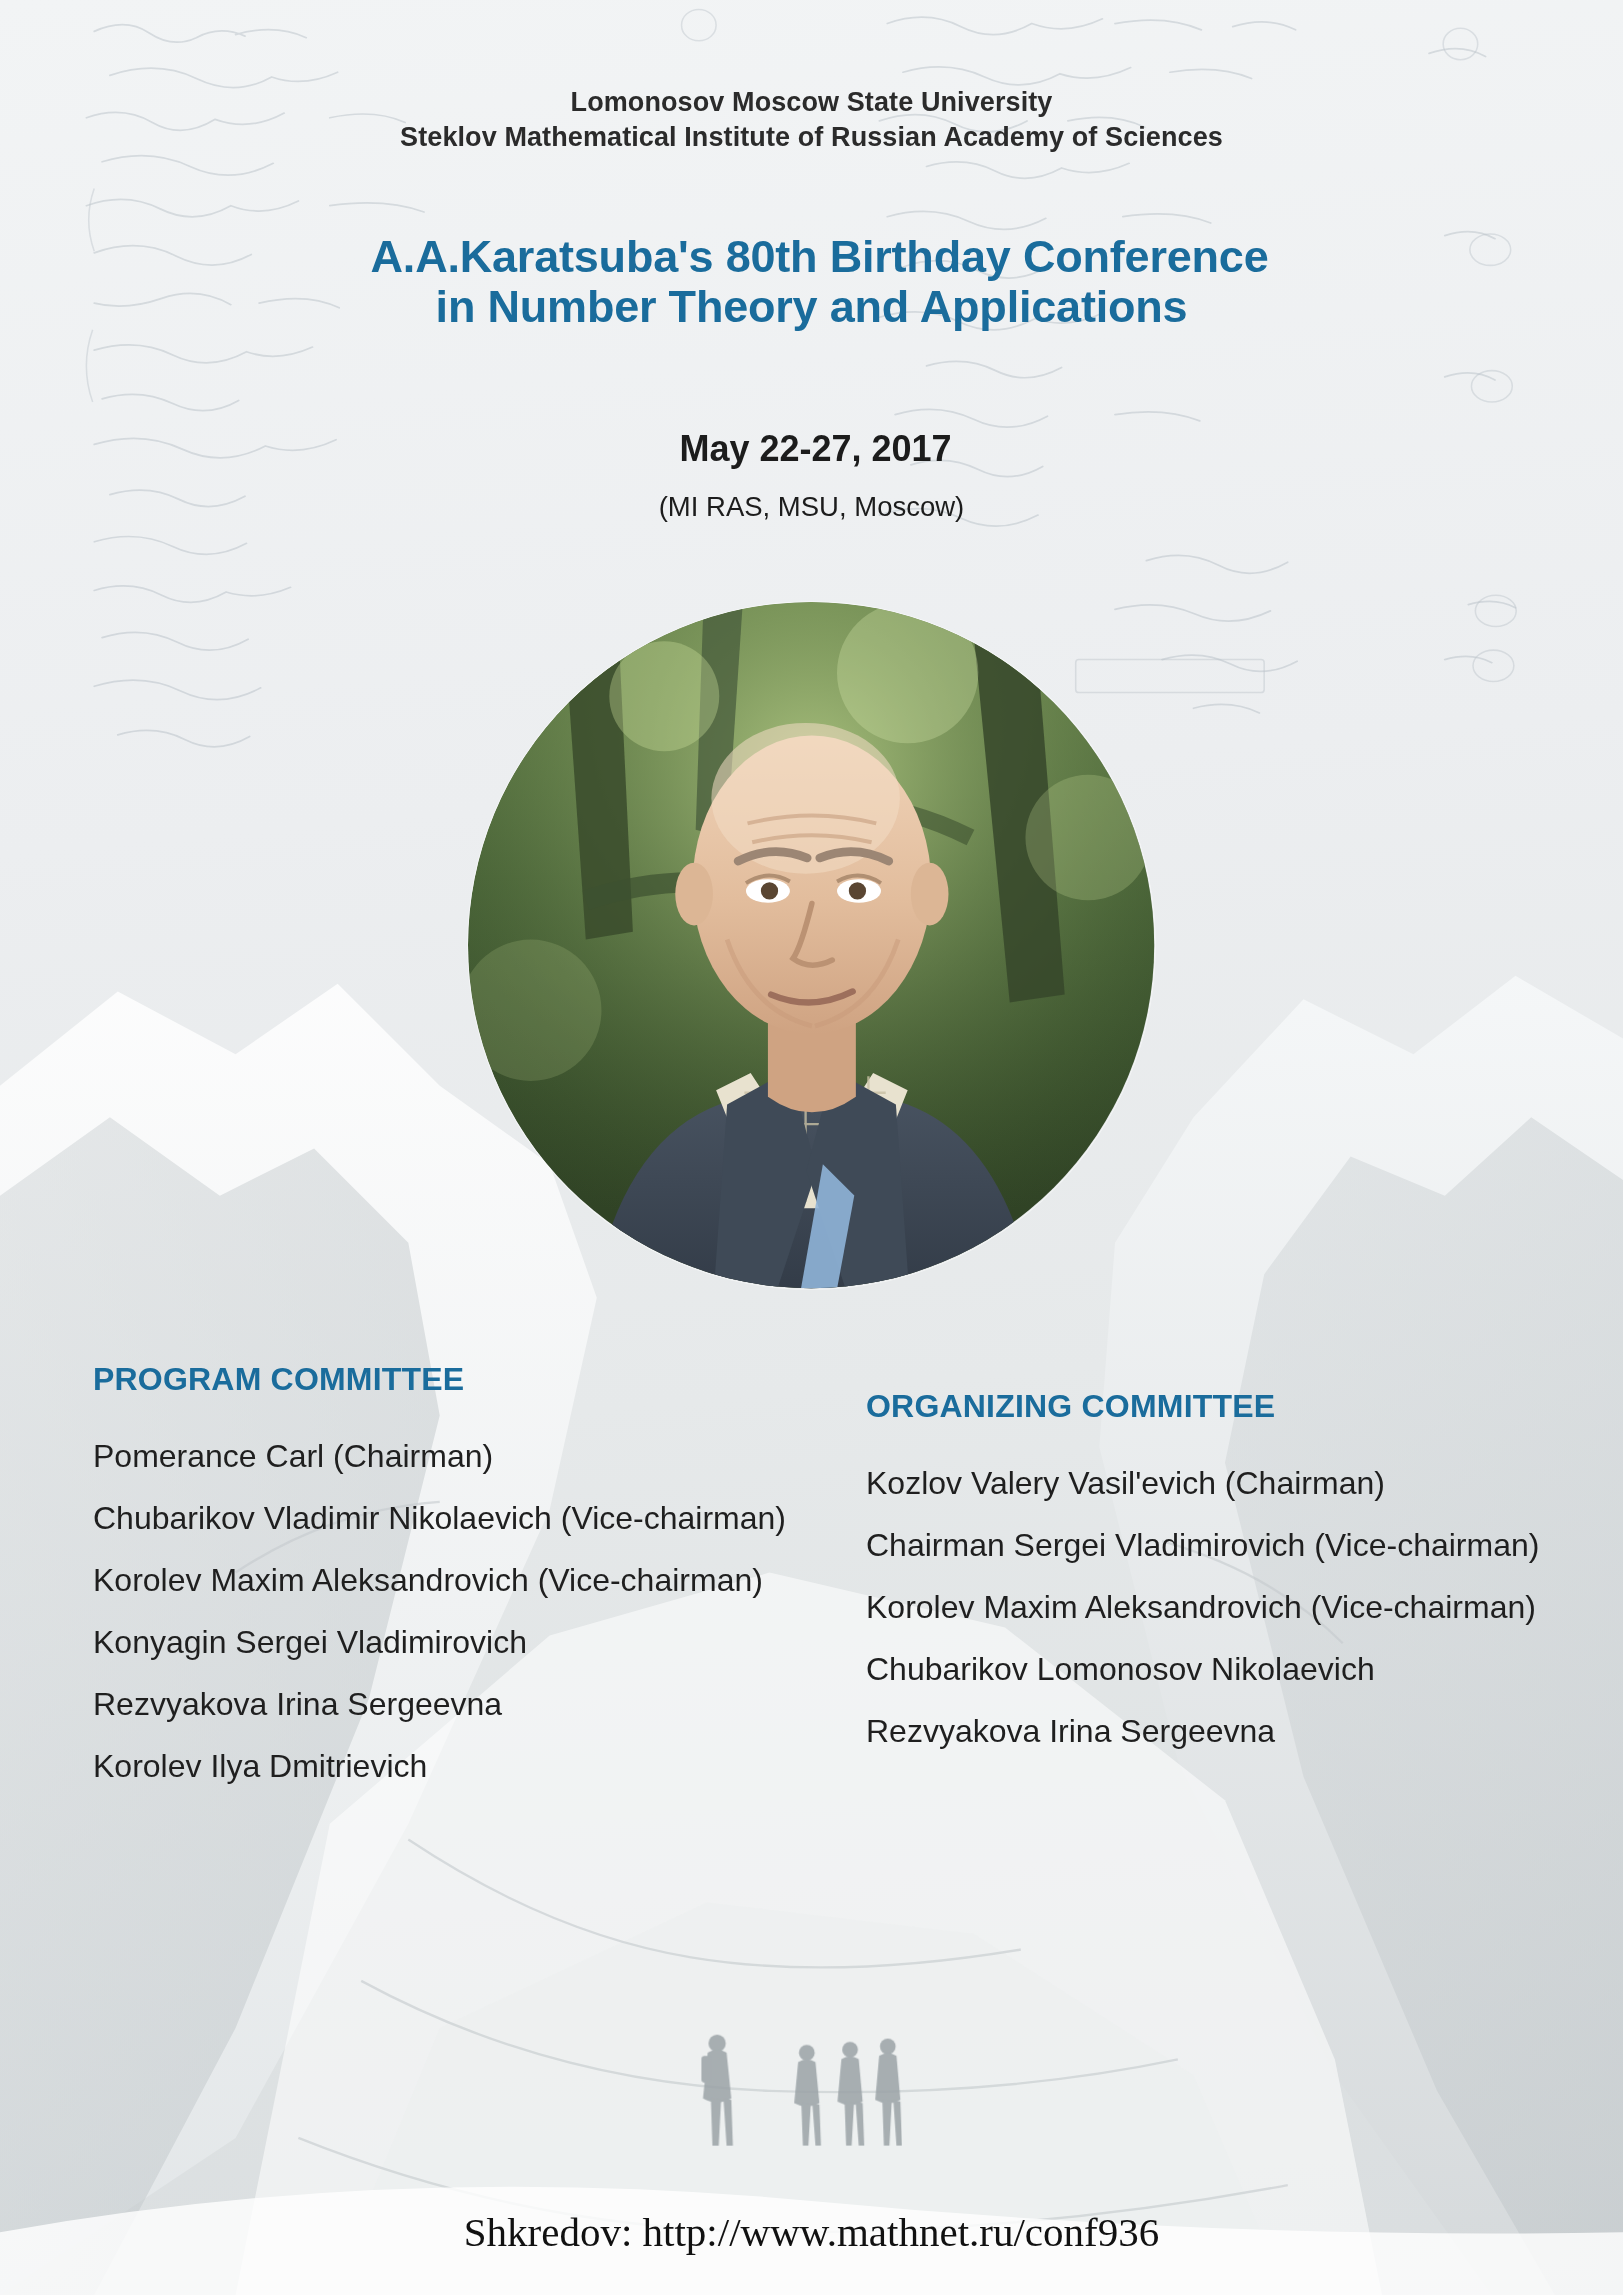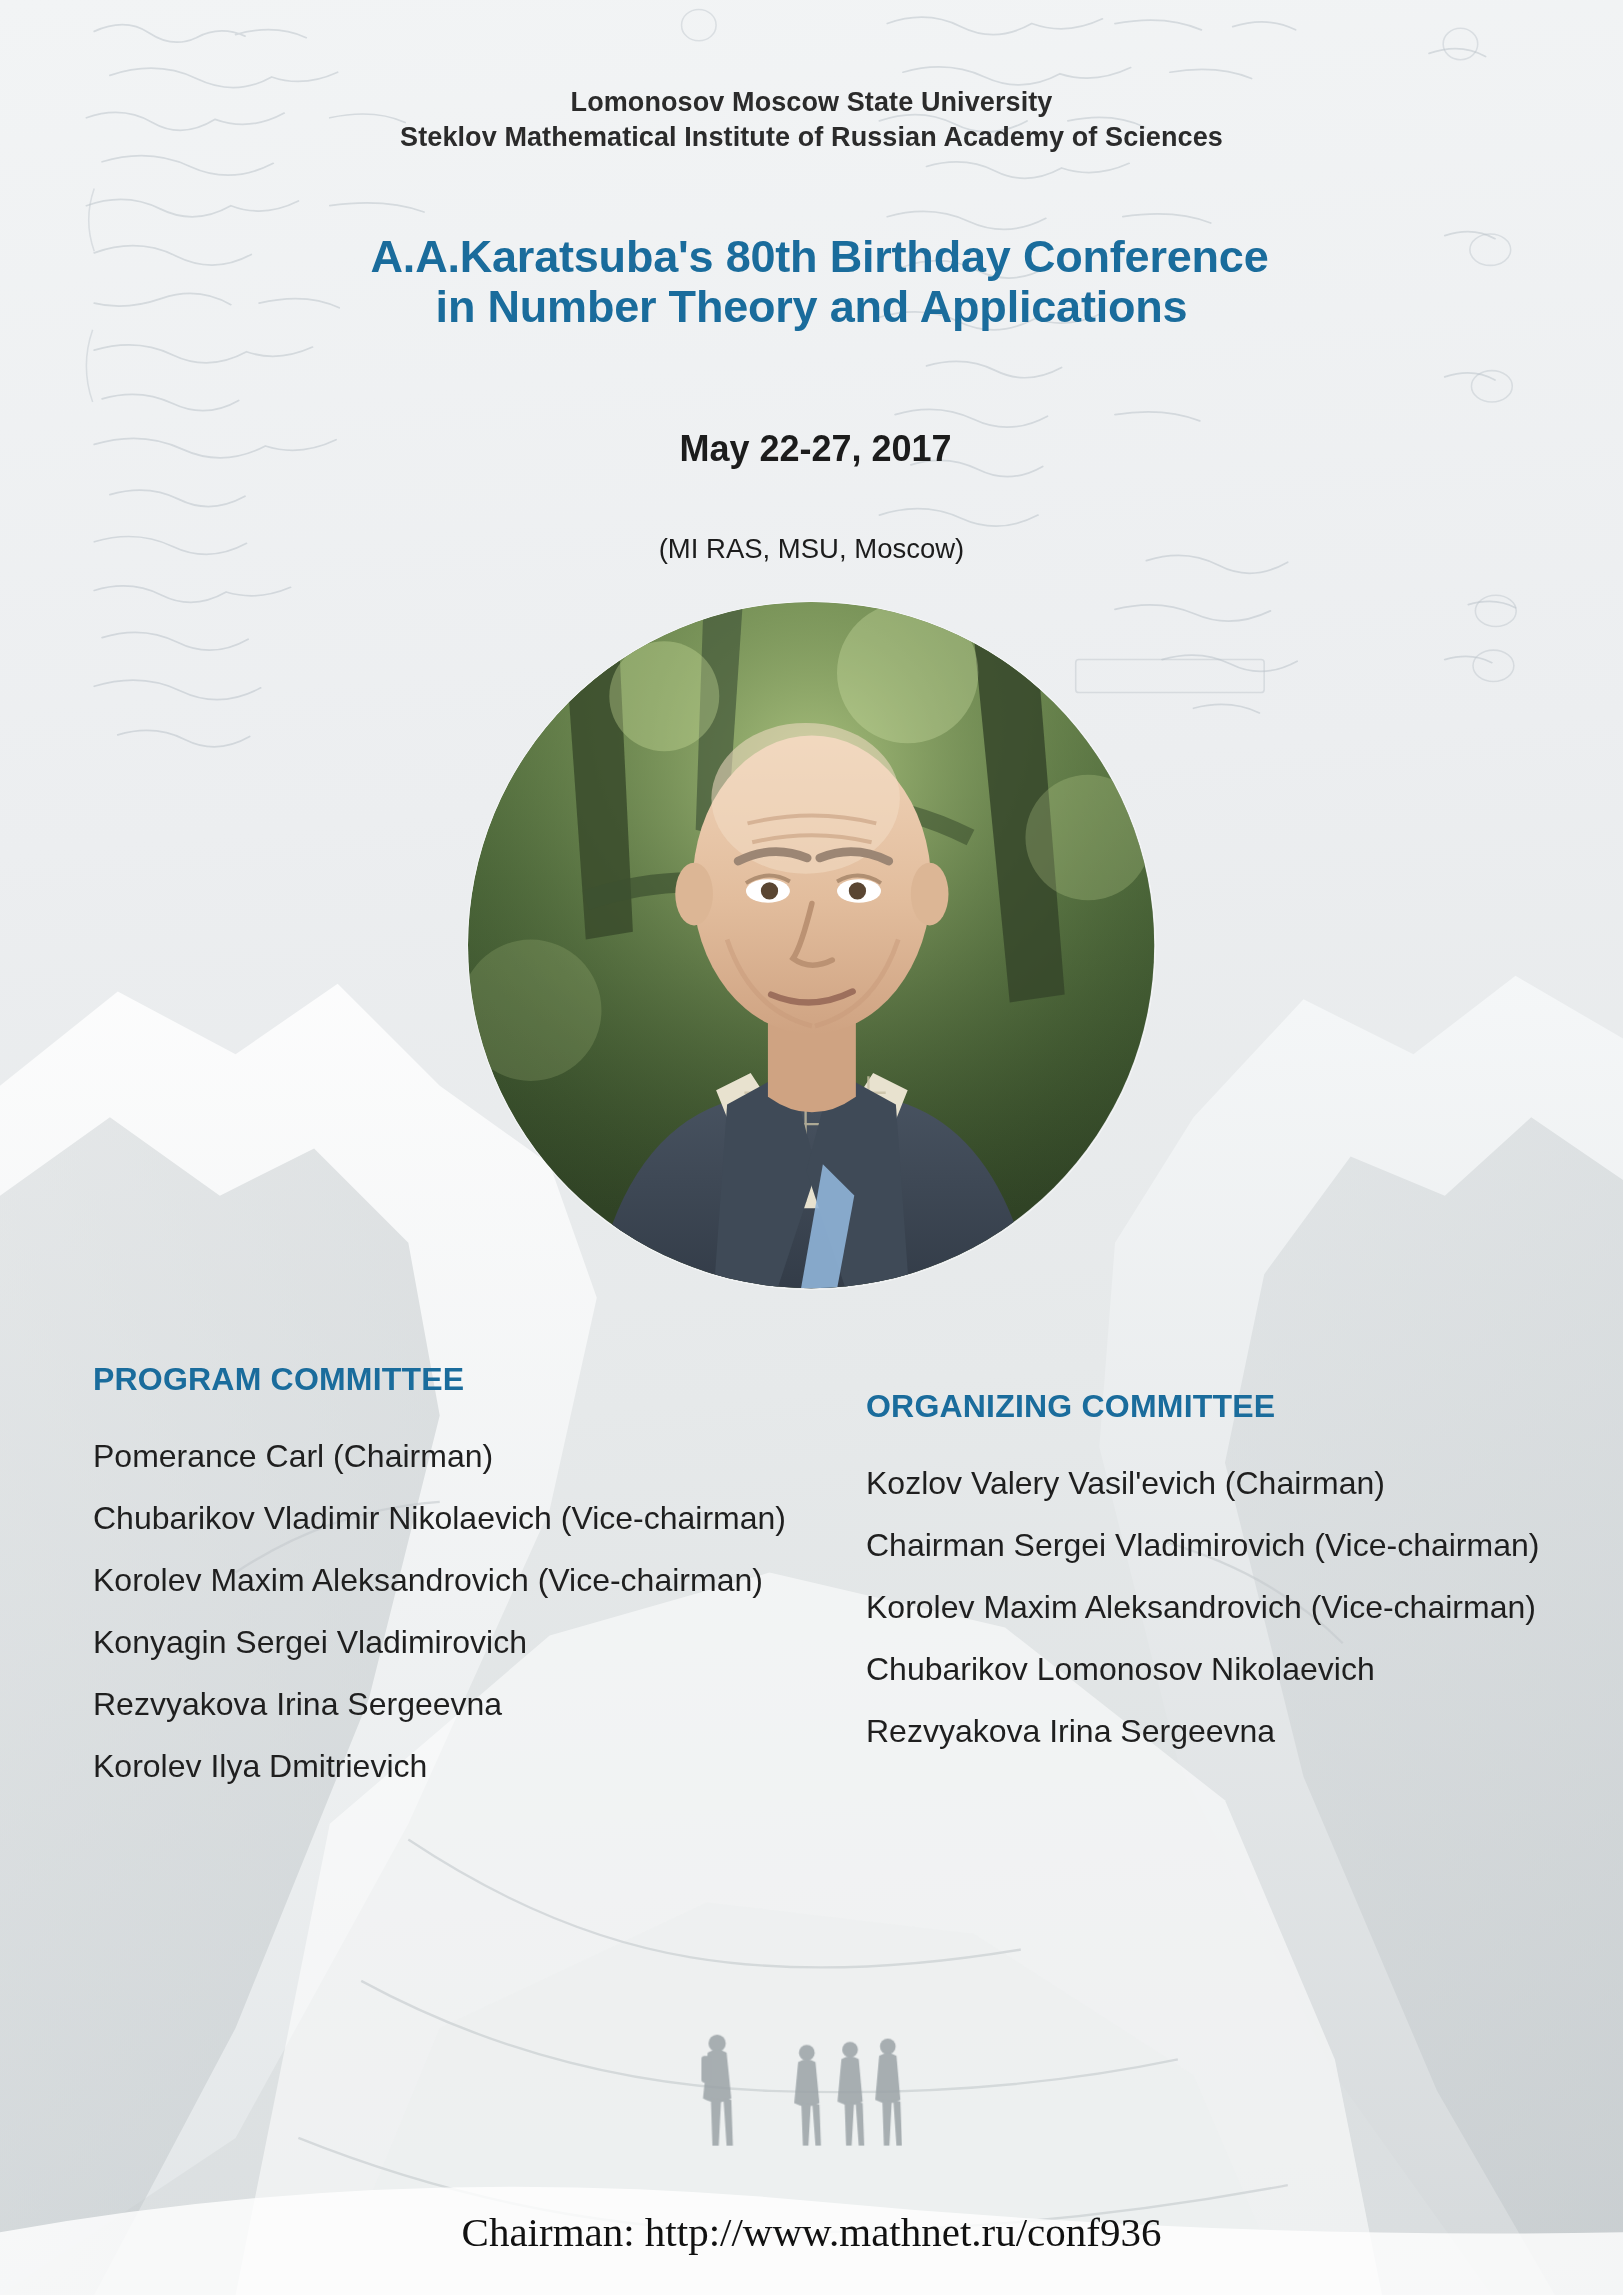--- a/index.html
+++ b/index.html
@@ -75,21 +75,20 @@
     color: #1c1c1c;
   }
   .conf-place {
     position: absolute;
     top: 491px;
     left: 0; right: 0;
     text-align: center;
     font-size: 27.5px;
     font-weight: 400;
     color: #1c1c1c;
-    margin-top: 42px;
   }
 
   
   .portrait-wrap {
     position: absolute;
     left: 468px;
     top: 602px;
     width: 687px;
     height: 687px;
   }
@@ -382,16 +381,16 @@
     <h2>ORGANIZING COMMITTEE</h2>
     <ul>
       <li>Kozlov Valery Vasil'evich (Chairman)</li>
       <li>Chairman Sergei Vladimirovich (Vice-chairman)</li>
       <li>Korolev Maxim Aleksandrovich (Vice-chairman)</li>
       <li>Chubarikov Lomonosov Nikolaevich</li>
       <li>Rezvyakova Irina Sergeevna</li>
     </ul>
   </div>
 
-  <div class="website">Chairman: http://www.mathnet.ru/conf936</div>
+  <div class="website">Shkredov: http://www.mathnet.ru/conf936</div>
 
 </div>
 
 
 </body></html>

